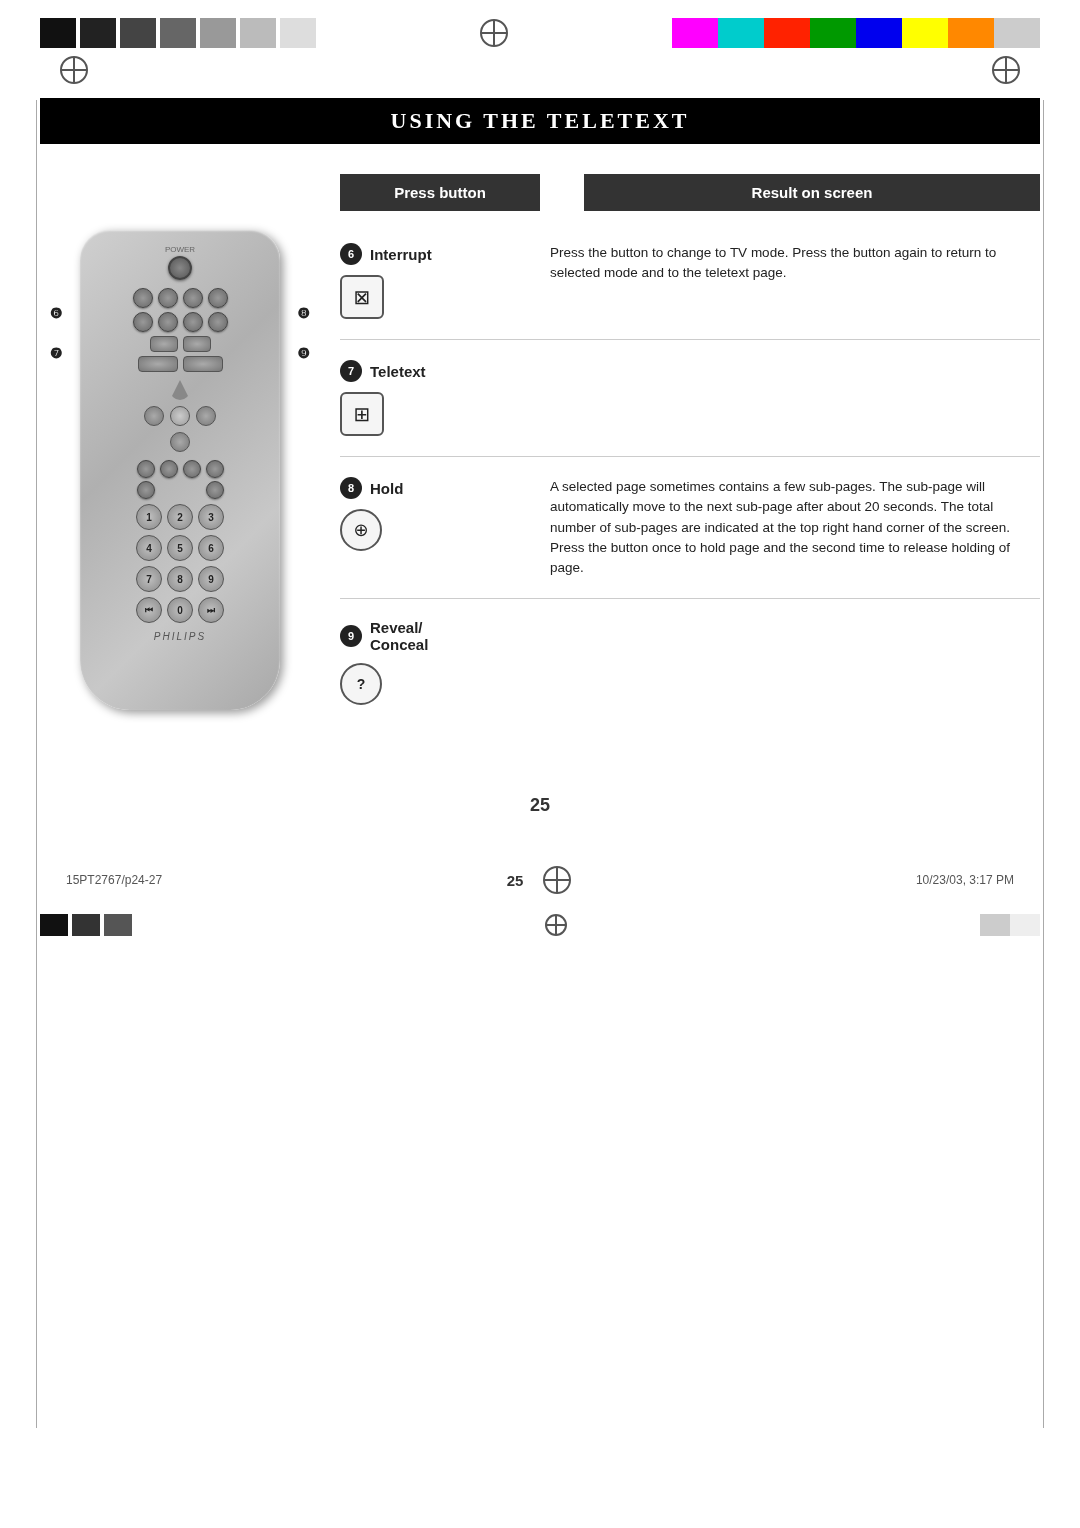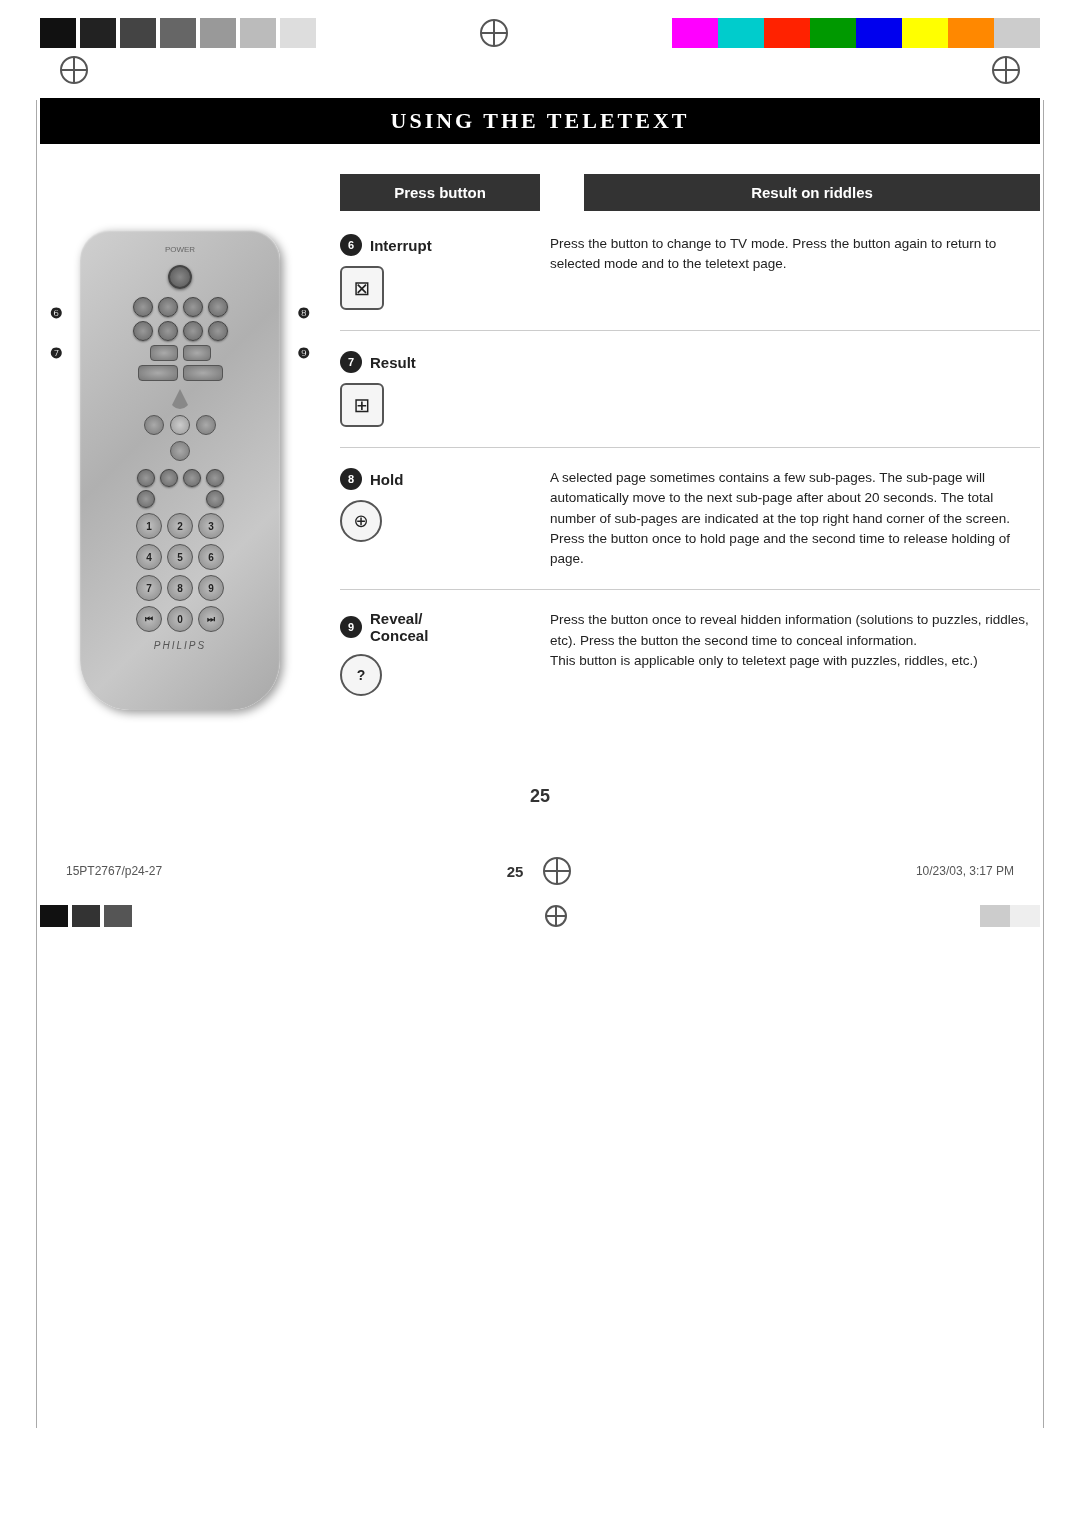--- a/index.html
+++ b/index.html
@@ -382,21 +382,21 @@
 
       <div style="position:relative; width:200px; margin:0 auto;">
 
         <div style="position:absolute; left:-30px; top:75px; font-weight:bold; font-size:14px; z-index:10;">❻</div>
         <div style="position:absolute; left:-30px; top:115px; font-weight:bold; font-size:14px; z-index:10;">❼</div>
         <div style="position:absolute; right:-30px; top:75px; font-weight:bold; font-size:14px; z-index:10;">❽</div>
         <div style="position:absolute; right:-30px; top:115px; font-weight:bold; font-size:14px; z-index:10;">❾</div>
 
         <div class="remote-body">
 
-          <div style="text-align:center; font-size:8px; color:#666; margin-bottom:11px;">POWER</div>
+          <div style="text-align:center; font-size:8px; color:#666; margin-bottom:2px;">POWER</div>
           <div class="remote-top">
             <div class="power-btn"></div>
           </div>
 
           <div class="btn-row">
             <div class="btn-sm"></div>
             <div class="btn-sm"></div>
             <div class="btn-sm"></div>
             <div class="btn-sm"></div>
           </div>
@@ -458,43 +458,43 @@
           </div>
 
           <div class="philips-logo">PHILIPS</div>
         </div>
       </div>
     </div>
   </div>
 
   <div class="table-area">
 
-    <div style="display:flex; margin-bottom:23px;gap:44px;">
+    <div style="display:flex; margin-bottom:32px;gap:44px;">
       <div class="col-press">Press button</div>
-      <div class="col-result">Result on riddles</div>
+      <div class="col-result">Result on screen</div>
     </div>
 
     <div class="entry-row">
       <div class="press-col">
         <div class="btn-label">
           <div class="num-circle">6</div>
           <span class="btn-name">Interrupt</span>
         </div>
         <div class="icon-box">⊠</div>
       </div>
       <div class="result-col">
         <span>Press the button to change to TV mode. Press the button again to return to selected mode and to the teletext page.</span>
       </div>
     </div>
 
     <div class="entry-row">
       <div class="press-col">
         <div class="btn-label">
           <div class="num-circle">7</div>
-          <span class="btn-name">Result</span>
+          <span class="btn-name">Teletext</span>
         </div>
         <div class="icon-box">⊞</div>
       </div>
     </div>
 
     <div class="entry-row">
       <div class="press-col">
         <div class="btn-label">
           <div class="num-circle">8</div>
           <span class="btn-name">Hold</span>
@@ -507,23 +507,20 @@
     </div>
 
     <div class="entry-row" style="border-bottom:none;">
       <div class="press-col">
         <div class="btn-label">
           <div class="num-circle">9</div>
           <span class="btn-name">Reveal/<br>Conceal</span>
         </div>
         <div class="icon-circle" style="font-size:14px;font-weight:bold;">?</div>
       </div>
-      <div class="result-col">
-        <span>Press the button once to reveal hidden information (solutions to puzzles, riddles, etc). Press the button the second time to conceal information.<br>This button is applicable only to teletext page with puzzles, riddles, etc.)</span>
-      </div>
     </div>
 
   </div>
 </div>
 
 <div class="page-number-center">25</div>
 
 <div class="page-footer">
   <div class="footer-left">15PT2767/p24-27</div>
   <div style="display:flex; align-items:center; gap:20px;">

